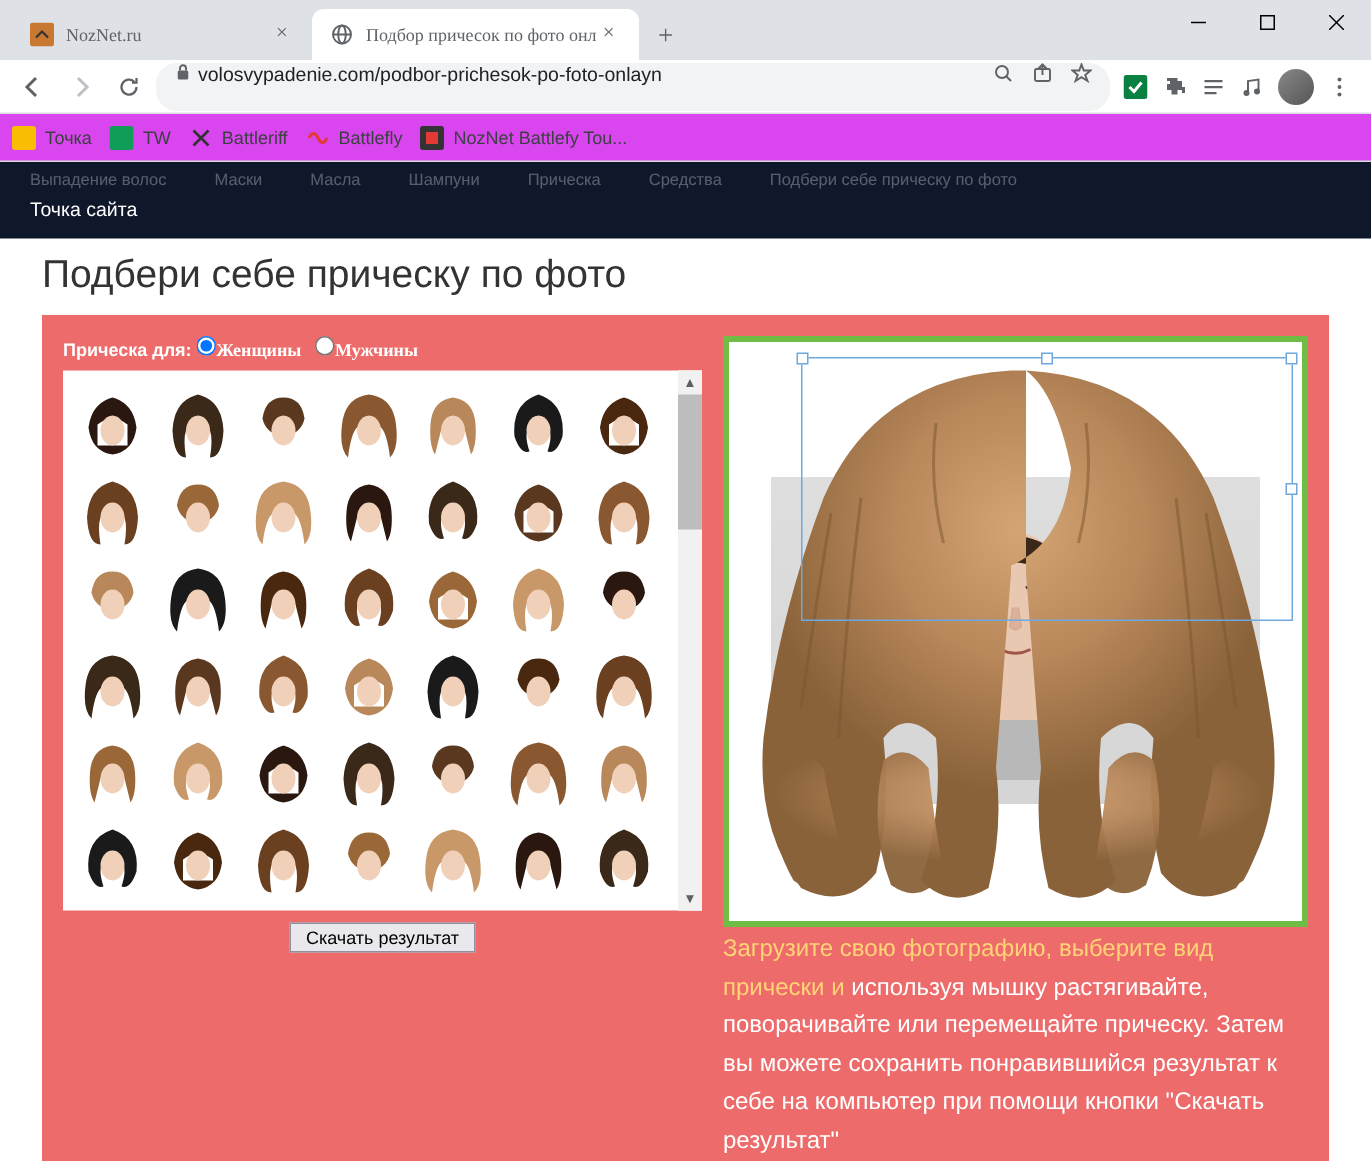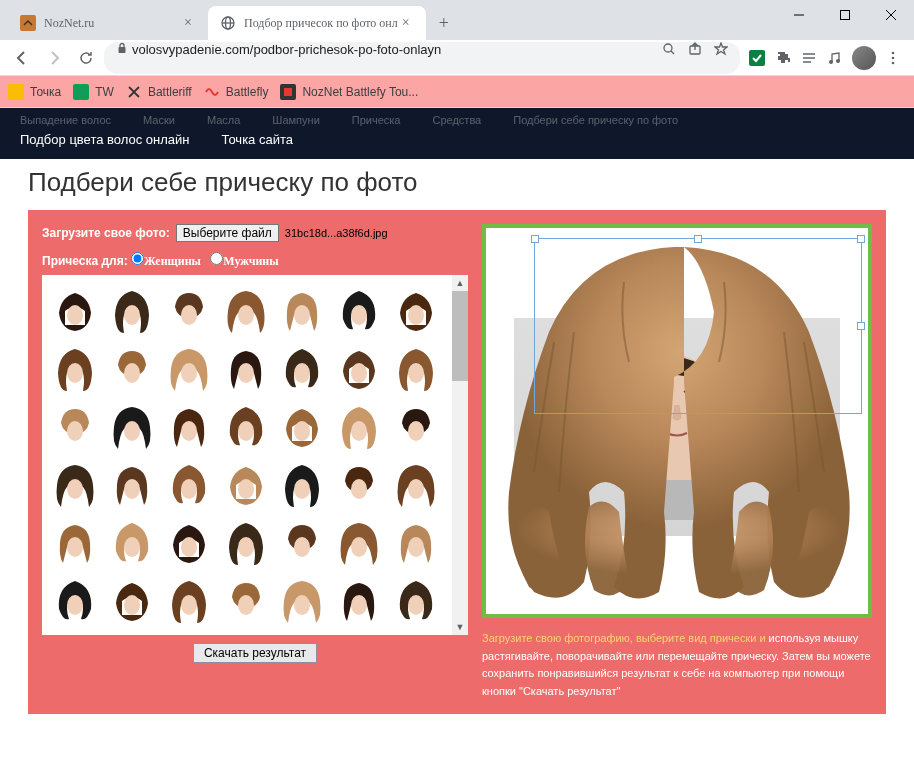--- a/index.html
+++ b/index.html
@@ -19,21 +19,21 @@
     .nav-btn { width: 28px; height: 28px; display: flex; align-items: center; justify-content: center; color: #5f6368; cursor: pointer; border-radius: 50%; }
     .nav-btn.disabled { color: #bdc1c6; }
     .omnibox { flex: 1; height: 32px; background: #f1f3f4; border-radius: 14px; display: flex; align-items: flex-start; padding: 0 12px; font-size: 13px; color: #202124; gap: 4px; }
     .lock-icon { color: #5f6368; }
     .omnibox-text { flex: 1; }
     .omnibox-icons { display: flex; gap: 12px; color: #5f6368; }
     .ext-icons { display: flex; gap: 8px; align-items: center; padding: 0 4px; }
     .ext-icon { width: 18px; height: 18px; display: flex; align-items: center; justify-content: center; color: #5f6368; }
     .avatar { width: 24px; height: 24px; border-radius: 50%; background: linear-gradient(135deg, #888, #555); }
     
-    .bookmarks { background: #fca5a5; height: 32px; display: flex; align-items: center; padding: 0 8px; gap: 12px; border-bottom: 1px solid #dadce0; font-size: 12px; color: #3c4043; }
+    .bookmarks { background: #d946ef; height: 32px; display: flex; align-items: center; padding: 0 8px; gap: 12px; border-bottom: 1px solid #dadce0; font-size: 12px; color: #3c4043; }
     .bookmark { display: flex; align-items: center; gap: 6px; cursor: pointer; }
     .bm-icon { width: 16px; height: 16px; }
     
     .content-wrap { height: calc(774px - 40px - 36px - 32px); overflow-y: auto; background: #fff; }
     
     .site-nav { background: #0f172a; color: #fff; font-size: 13px; padding: 4px 20px 10px; }
     .site-nav-row { display: flex; gap: 32px; }
     .nav-item { padding: 2px 0; }
     
     .breadcrumb { padding: 12px 28px 4px; font-size: 11px; color: #888; }
@@ -62,21 +62,21 @@
     
     .download-btn { background: #e9e9ed; border: 1px solid #8f8f9d; color: #000; font-size: 12px; padding: 2px 10px; margin: 8px auto 0; display: block; cursor: pointer; }
     
     .preview { position: relative; width: 100%; height: 394px; background: #fff; border: 4px solid #6fbd45; }
     .photo-bg { position: absolute; top: 90px; left: 28px; right: 28px; height: 218px; background: linear-gradient(#dedede, #d5d5d5); }
     .face-svg { position: absolute; top: 112px; left: 50%; transform: translateX(-50%); }
     .wig-svg { position: absolute; top: 4px; left: 8px; }
     .sel-box { position: absolute; top: 10px; left: 48px; right: 6px; bottom: 200px; border: 1px solid #6fa8dc; }
     .sel-handle { position: absolute; width: 8px; height: 8px; border: 1px solid #6fa8dc; background: #fff; }
     
-    .instructions { color: #fff; font-size: 11px; line-height: 1.6; margin-top: 12px; }
+    .instructions { color: #fff; font-size: 16px; line-height: 1.6; margin-top: 2px; }
     .hl { color: #ffd376; }
   </style>
 </head>
 <body>
 
 <div class="titlebar">
   <div class="tab">
     <svg class="tab-icon" viewBox="0 0 16 16">
         <rect fill="#C87830" width="16" height="16" rx="2"></rect>
         <path d="M4 10 L8 6 L12 10" stroke="#333" fill="none" stroke-width="1.5"></path>
@@ -226,35 +226,29 @@
     <div class="site-nav-row" style="opacity:0.3; font-size:11px; margin-bottom:2px;">
       <span class="nav-item">Выпадение волос</span>
       <span class="nav-item">Маски</span>
       <span class="nav-item">Масла</span>
       <span class="nav-item">Шампуни</span>
       <span class="nav-item">Прическа</span>
       <span class="nav-item">Средства</span>
       <span class="nav-item">Подбери себе прическу по фото</span>
     </div>
     <div class="site-nav-row">
-      <span class="nav-item">Подбор цвета волос онлайн</span>
       <span class="nav-item">Точка сайта</span>
     </div>
   </div>
 
 
   <h1 class="page-title">Подбери себе прическу по фото</h1>
 
   <div class="main-widget">
     <div class="left-col">
-      <div class="upload-row">
-        <span>Загрузите свое фото:</span>
-        <button class="file-btn">Выберите файл</button>
-        <span class="file-name">31bc18d...a38f6d.jpg</span>
-      </div>
       <div class="gender-row">
         <span>Прическа для:</span>
         <input type="radio" name="g" checked="" style=""><label>Женщины</label>
         <input type="radio" name="g" style=""><label>Мужчины</label>
       </div>
 
       <div class="hairstyle-grid-wrap">
         <div class="hairstyle-grid" id="hgrid">
             <div class="hair-item">
               <svg viewBox="0 0 44 50">

